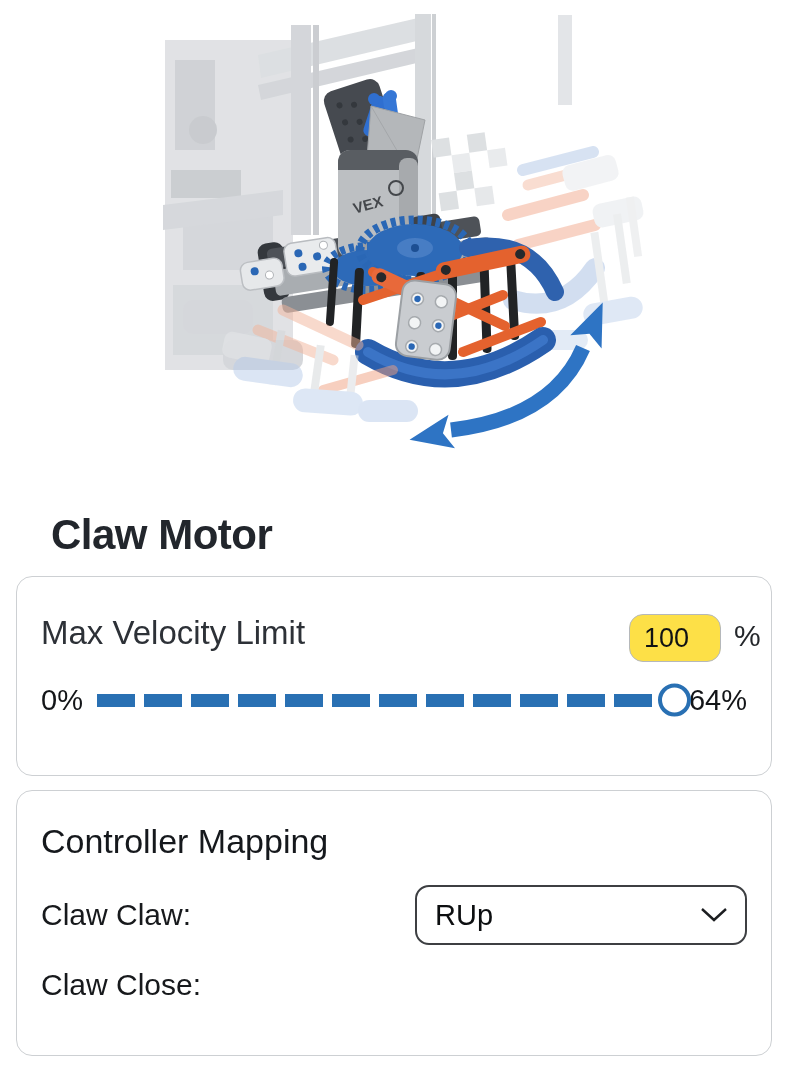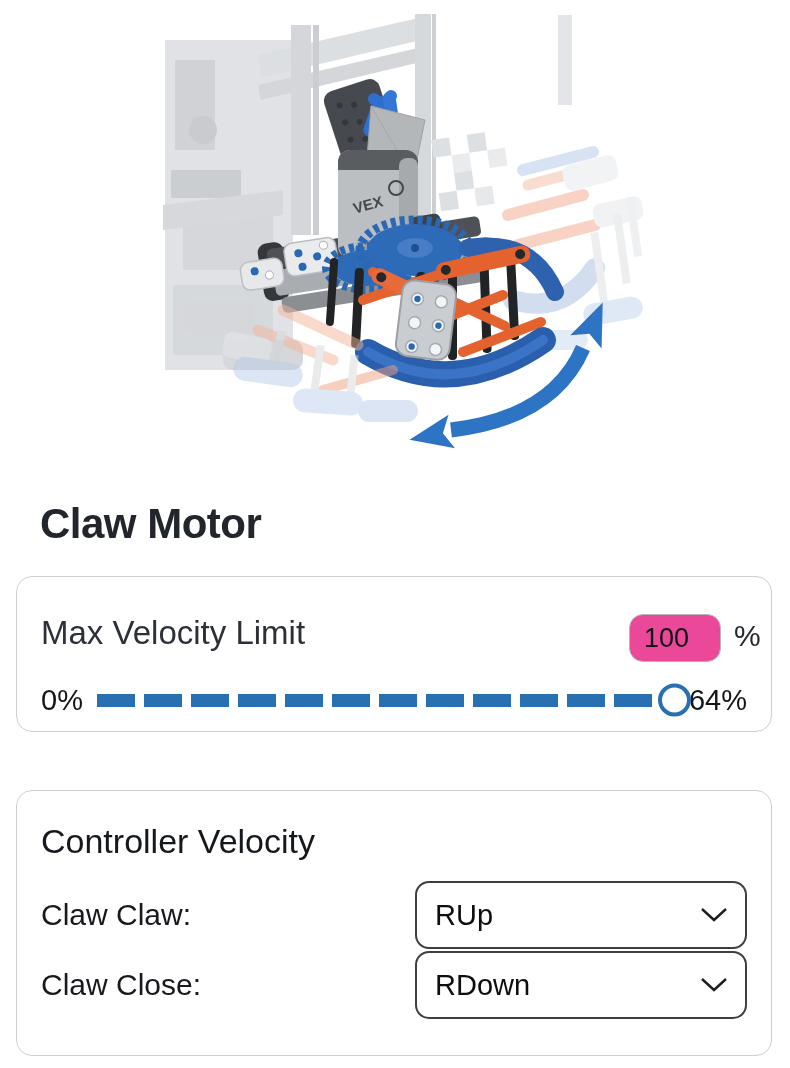--- a/index.html
+++ b/index.html
@@ -2,38 +2,38 @@
 <html style="--accent: #2970b3; --arrow: #2e74c4;"><head>
 <meta charset="utf-8">
 <style>
   html,body{margin:0;padding:0;background:#ffffff;}
   body{
     width:790px;height:1068px;position:relative;overflow:hidden;
     font-family:"Liberation Sans","DejaVu Sans",sans-serif;color:#1d2024;
   }
   .hero{position:absolute;left:163px;top:0;width:505px;height:465px;}
   .page-title{
-    position:absolute;left:40px;top:498px;margin:0;
+    position:absolute;left:40px;top:498px;margin:11px;
     font-size:42px;font-weight:700;letter-spacing:-.5px;color:#22262c;line-height:52px;
   }
   .card{
     position:absolute;left:16px;width:756px;background:#fff;
     border:1px solid #cdd0d3;border-radius:16px;box-sizing:border-box;
   }
-  .velocity-card{top:576px;height:156px;}
+  .velocity-card{top:576px;height:200px;}
   .mapping-card{top:790px;height:266px;}
 
   
   .vel-label{
     position:absolute;left:24px;top:34px;font-size:33px;color:#2d3137;line-height:44px;
   }
   .vel-input{
     position:absolute;left:612px;top:37px;width:92px;height:48px;box-sizing:border-box;
     border:1px solid #b5b8bb;border-radius:14px;font-size:27px;color:#101214;
-    padding:0 10px 0 14px;outline:none;background:#ec4899;
+    padding:0 10px 0 14px;outline:none;background:#fde047;
     font-family:"Liberation Sans","DejaVu Sans",sans-serif;
   }
   .vel-unit{position:absolute;left:717px;top:36px;font-size:30px;color:#24272b;line-height:46px;}
   .slider-row{
     position:absolute;left:24px;right:24px;top:100px;height:46px;
     display:flex;align-items:center;
   }
   .slider-min,.slider-max{font-size:29px;color:#131518;white-space:nowrap;}
   .slider{position:relative;flex:1;height:34px;margin:0 14px;display:flex;align-items:center;}
   .slider-track{
@@ -52,21 +52,21 @@
     font-size:34px;color:#15181c;line-height:48px;
   }
   .map-row{
     position:absolute;left:24px;right:24px;height:56px;
     display:flex;align-items:center;justify-content:space-between;
   }
   .map-row.row-0{top:96px;}
   .map-row.row-1{top:166px;text-align:right;}
   .map-label{font-size:30px;color:#17191c;}
   .select{
-    width:332px;height:68px;box-sizing:border-box;background:#fff;
+    width:332px;height:60px;box-sizing:border-box;background:#fff;
     border:2px solid #3d3f42;border-radius:14px;
     display:flex;align-items:center;justify-content:space-between;
     padding:0 18px;cursor:pointer;
   }
   .select-value{font-size:29px;color:#0c0e10;}
   .chevron{width:26px;height:14px;flex:none;}
 </style>
 </head>
 <body>
 
@@ -287,34 +287,28 @@
     <span class="slider-min">0%</span>
     <div class="slider">
       <div class="slider-track"></div>
       <div class="slider-thumb"></div>
     </div>
     <span class="slider-max">64%</span>
   </div>
 </section>
 
 <section class="card mapping-card">
-  <h2 class="mapping-title">Controller Velocity</h2>
+  <h2 class="mapping-title">Controller Mapping</h2>
 
   <div class="map-row row-0">
     <span class="map-label">Claw Claw:</span>
     <div class="select">
       <span class="select-value">RUp</span>
       <svg class="chevron" viewBox="0 0 26 14">
         <polyline points="1,1 13,12 25,1" fill="none" stroke="#1c1e21" stroke-width="2.4"></polyline>
       </svg>
     </div>
   </div>
 
   <div class="map-row row-1">
     <span class="map-label">Claw Close:</span>
-    <div class="select">
-      <span class="select-value">RDown</span>
-      <svg class="chevron" viewBox="0 0 26 14">
-        <polyline points="1,1 13,12 25,1" fill="none" stroke="#1c1e21" stroke-width="2.4"></polyline>
-      </svg>
-    </div>
   </div>
 </section>
 
 </body></html>

